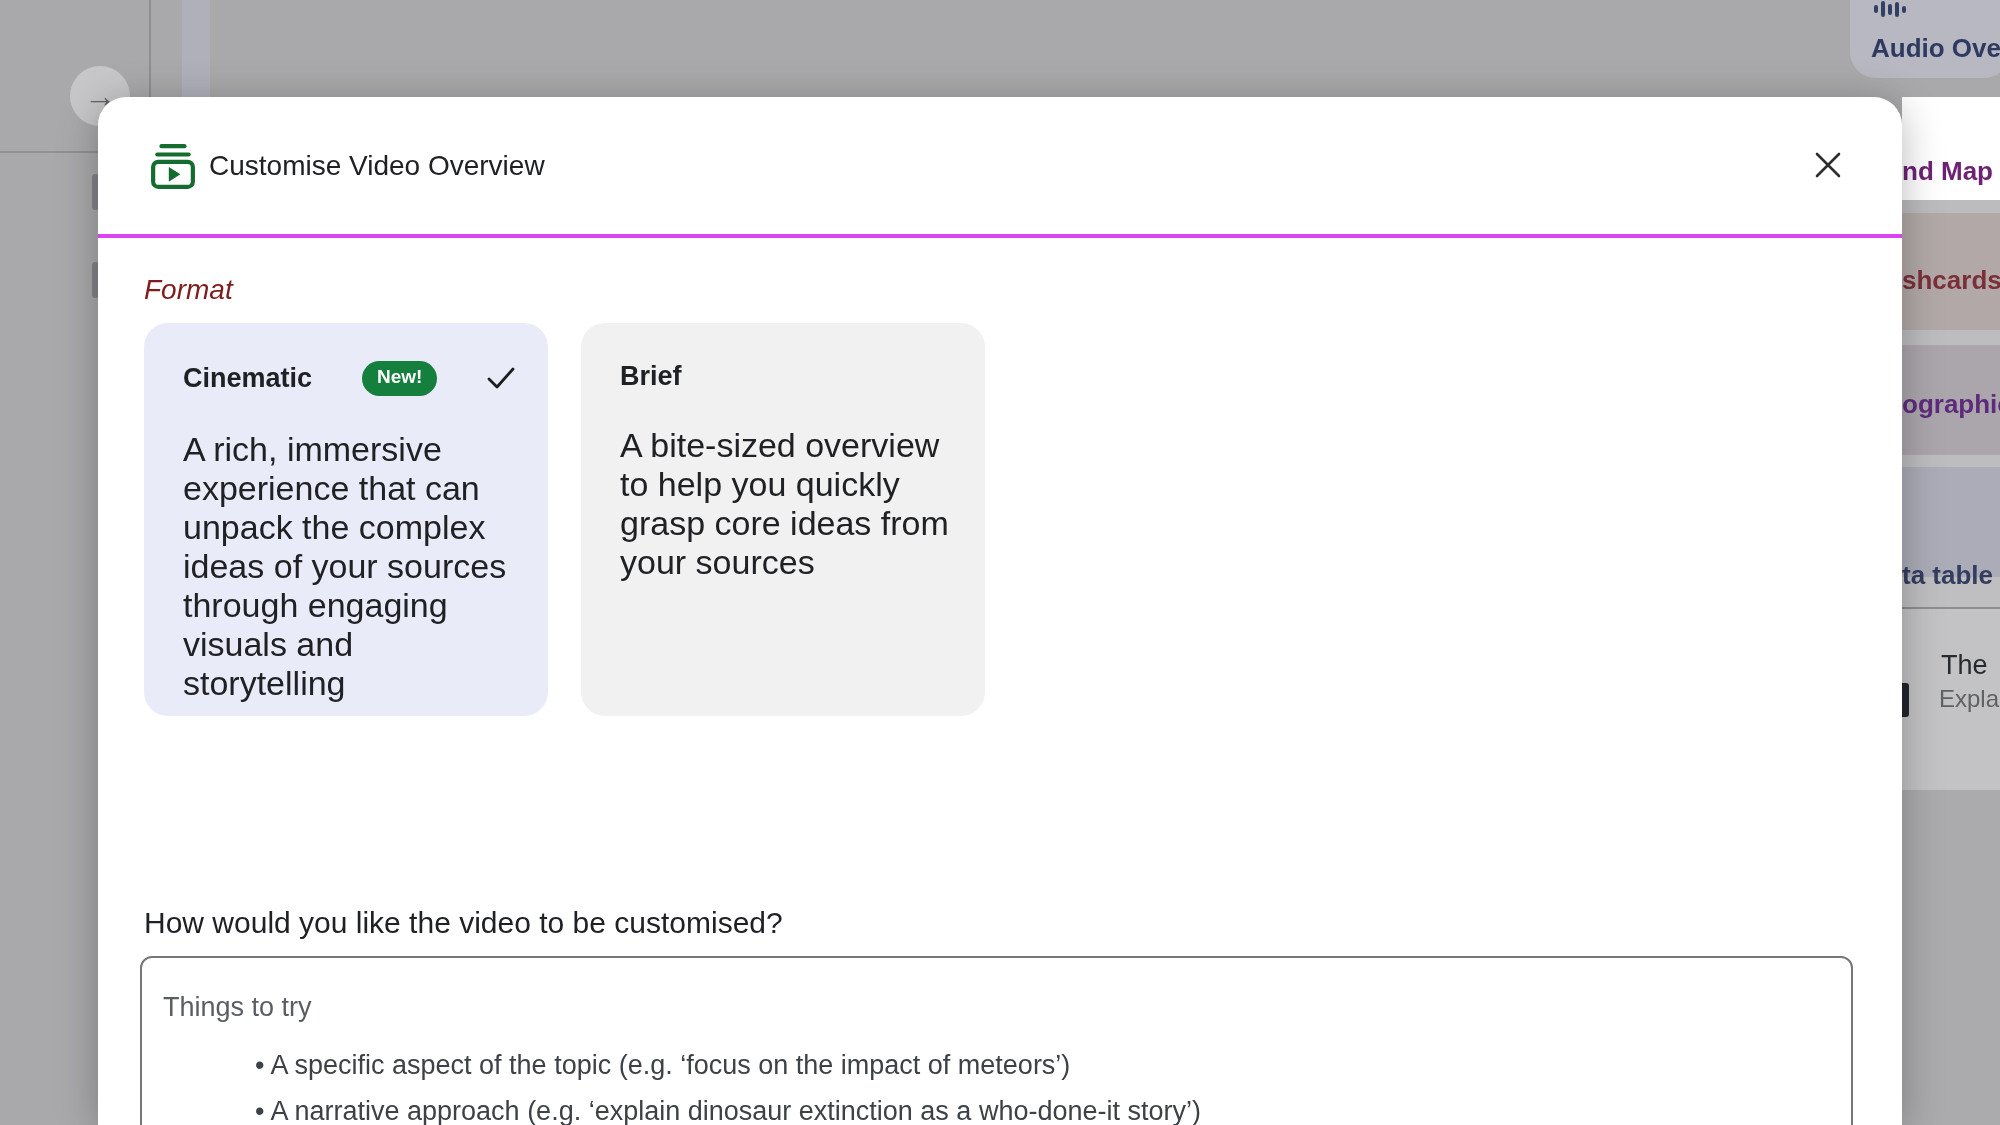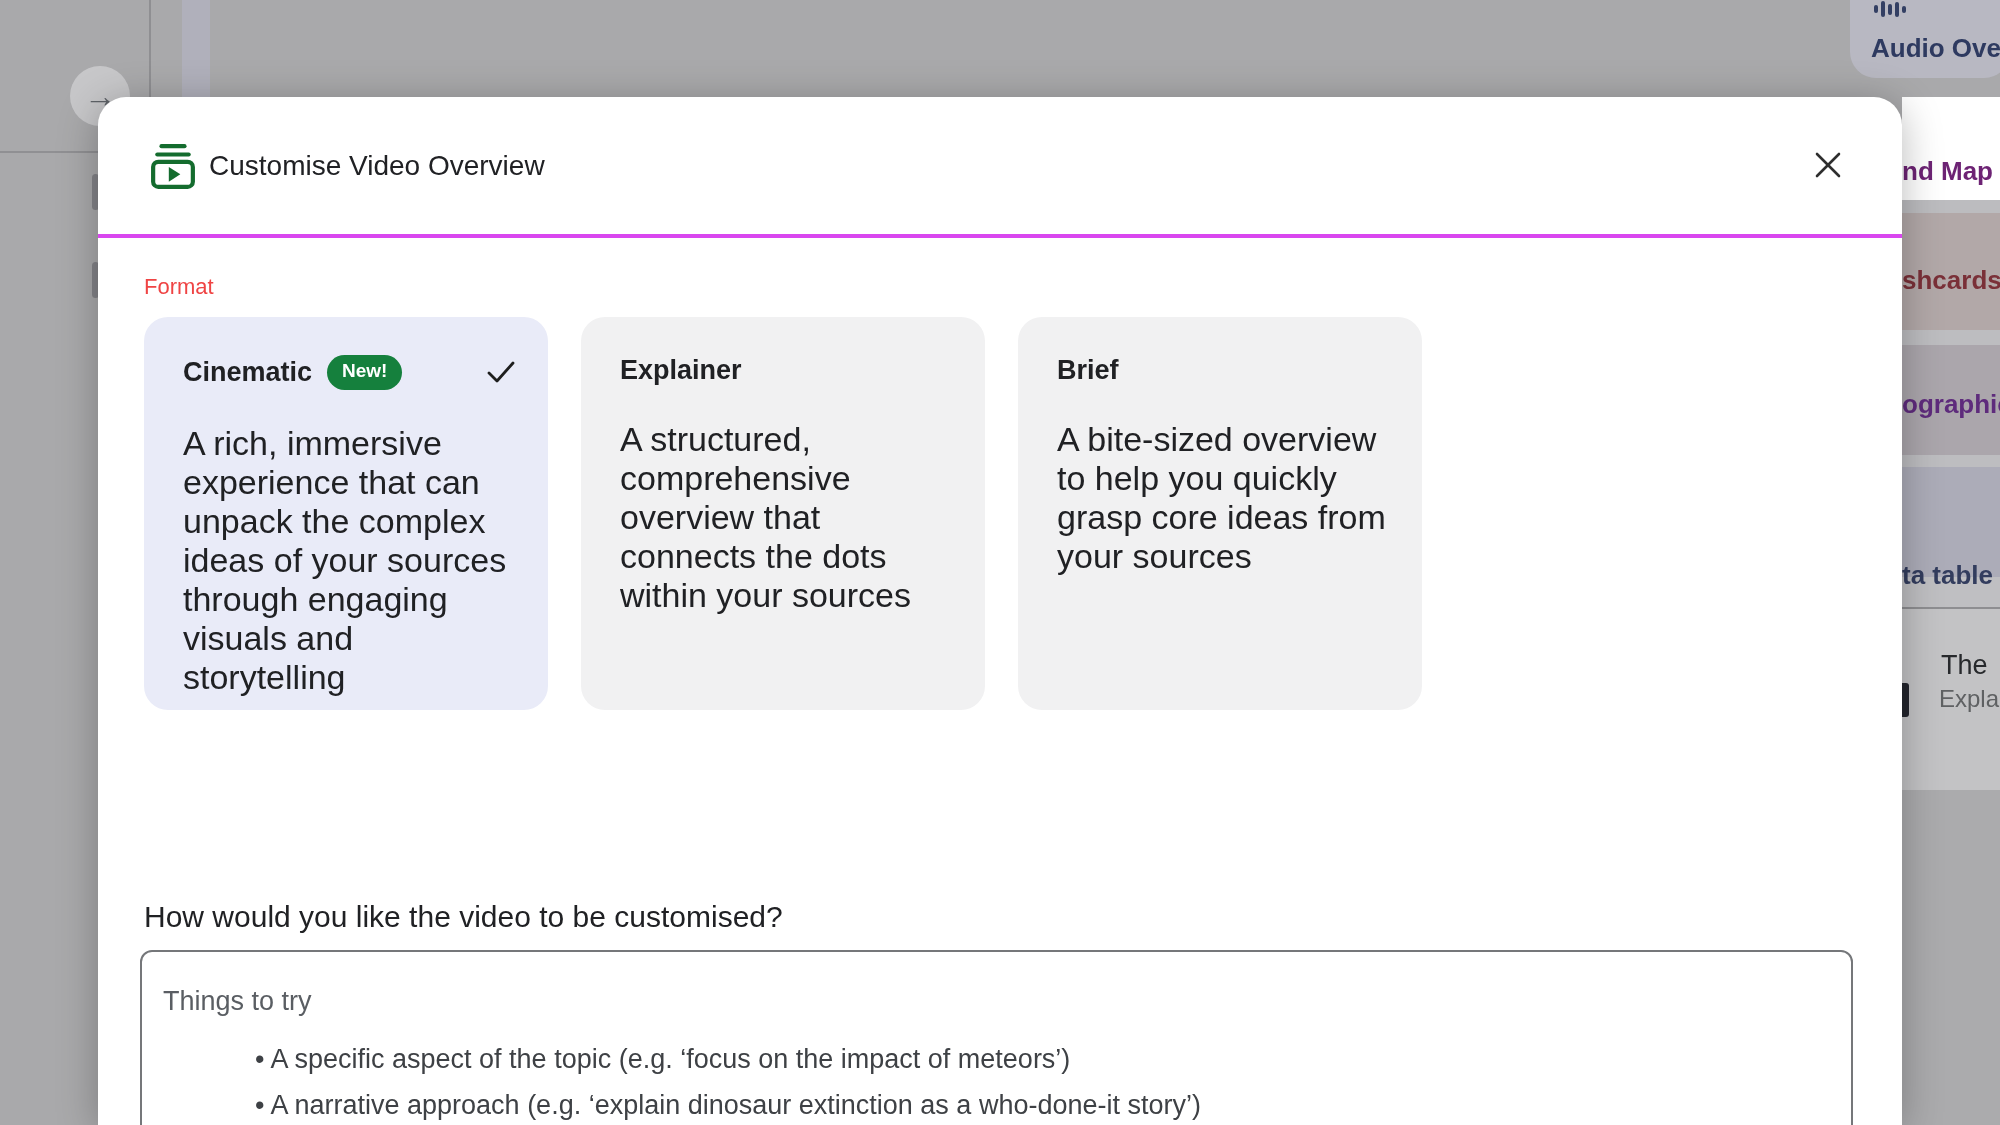--- a/index.html
+++ b/index.html
@@ -60,28 +60,28 @@
   .dlg-header{
     position:relative;height:141px;display:flex;align-items:center;
     padding-left:49px;border-bottom:4px solid #d946ef;box-sizing:border-box;
   }
   .dlg-title{font-size:28px;color:#202124;margin-left:10px;}
   .close-btn{
     position:absolute;top:48px;right:54px;width:40px;height:40px;
     display:flex;align-items:center;justify-content:center;cursor:pointer;background:none;border:none;padding:0;
   }
   .dlg-content{padding:0 0 0 46px;}
-  .format-label{margin-top:36px;font-size:22px;color:#ef4444;}
+  .format-label{margin-top:36px;font-size:28px;color:#7f1d1d;font-style:italic;}
   .cards{display:flex;gap:33px;margin-top:17px;}
   .card{
     width:404px;height:393px;border-radius:24px;background:#F1F1F2;
     padding:38px 30px 0 39px;box-sizing:border-box;cursor:pointer;
   }
   .card.selected{background:#E9EBF8;}
-  .card-top{display:flex;align-items:center;}
+  .card-top{display:flex;align-items:center;gap:35px;}
   .card-name{font-size:27px;font-weight:bold;color:#202124;}
   .badge{
     margin-left:15px;background:#15803d;color:#FFFFFF;border-radius:999px;
     font-size:19px;font-weight:bold;padding:5px 15px 7px;line-height:1.2;
   }
   .check{margin-left:auto;}
   .card-desc{margin-top:34px;font-size:34px;line-height:39px;color:#202124;width:330px;}
   .question{margin-top:190px;font-size:30px;color:#202124;}
   .prompt-box{
     margin-top:16px;margin-left:-4px;width:1713px;height:320px;box-sizing:border-box;
@@ -175,26 +175,20 @@
           <span class="badge">New!</span>
           <span class="check" style="display:inline-flex;">
             <svg width="34" height="32" viewBox="0 0 34 32">
               <polyline points="5,17 13,25 29,7" fill="none" stroke="#1E1E1E" stroke-width="2.8" stroke-linecap="round" stroke-linejoin="round"></polyline>
             </svg>
           </span>
         </div>
         <div class="card-desc">A rich, immersive experience that can unpack the complex ideas of your sources through engaging visuals and storytelling</div>
       </div>
 
-      <div class="card">
-        <div class="card-top">
-          <span class="card-name">Explainer</span>
-        </div>
-        <div class="card-desc">A structured, comprehensive overview that connects the dots within your sources</div>
-      </div>
 
       <div class="card">
         <div class="card-top">
           <span class="card-name">Brief</span>
         </div>
         <div class="card-desc">A bite-sized overview to help you quickly grasp core ideas from your sources</div>
       </div>
 
     </div>
 

